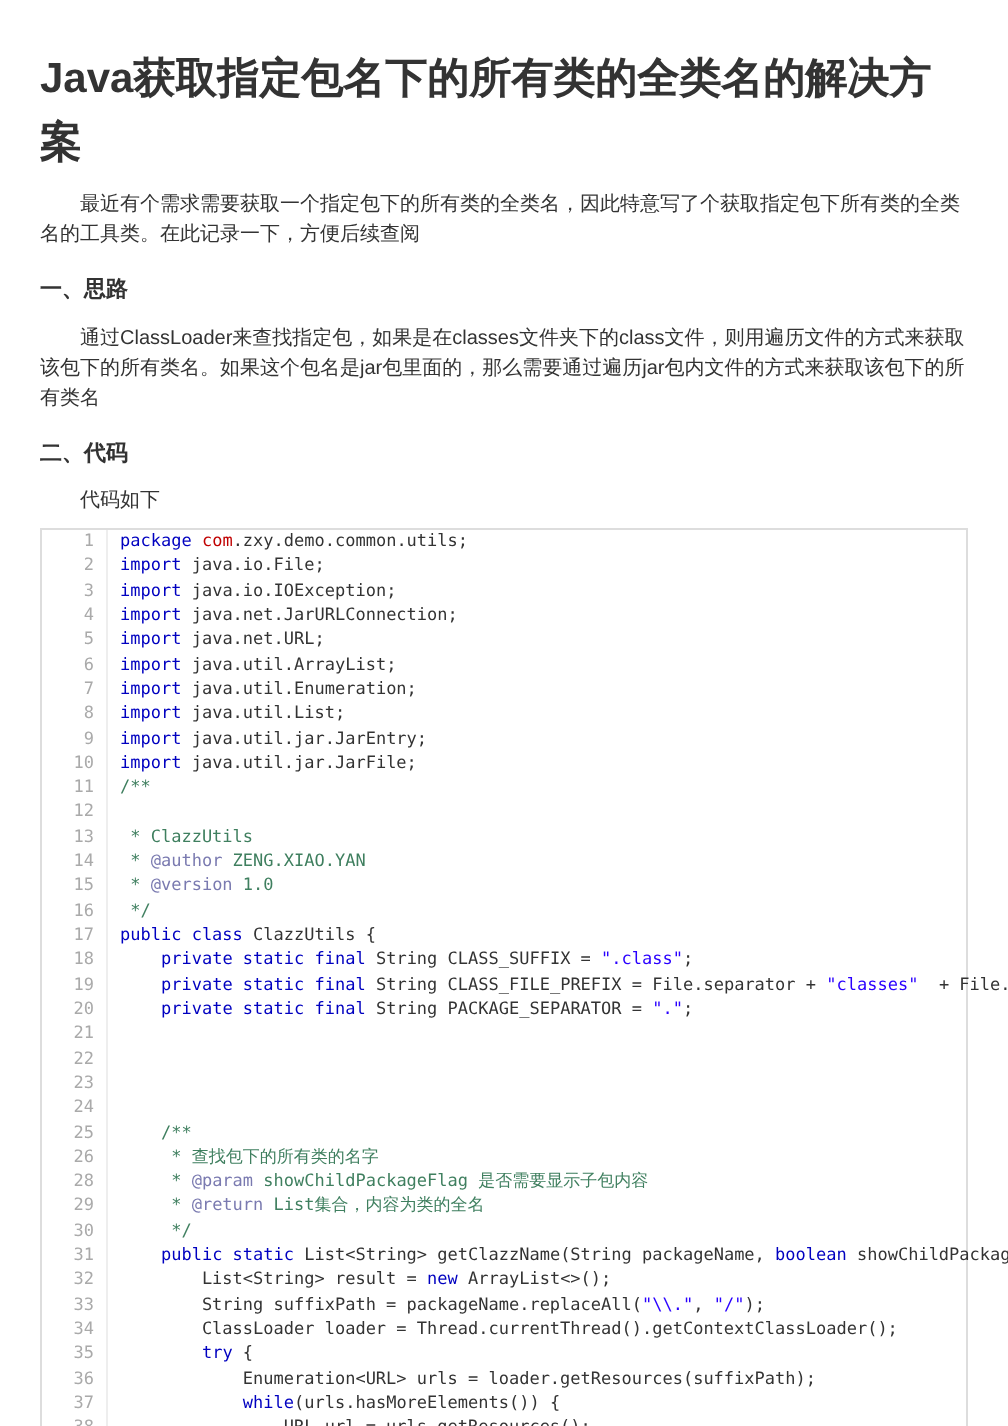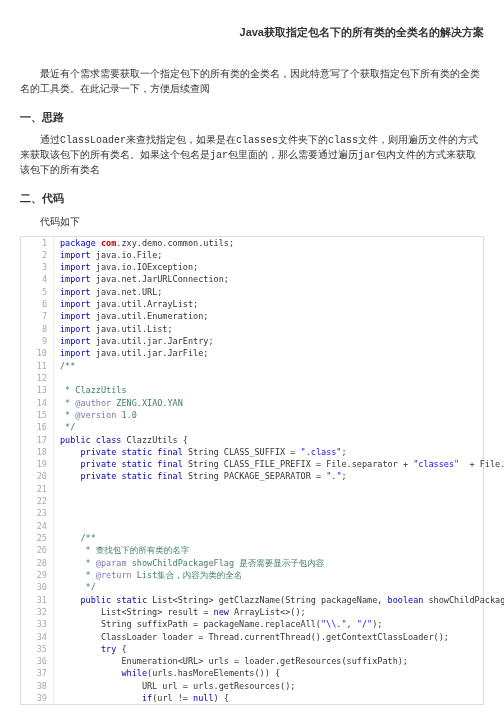--- a/index.html
+++ b/index.html
@@ -6,39 +6,38 @@
     font-family: "Microsoft YaHei", Arial, sans-serif;
     margin: 0;
     padding: 20px;
     width: 504px;
     box-sizing: border-box;
     font-size: 10px;
     color: #333;
     line-height: 1.5;
   }
   h1 {
-    text-align: right;
-    font-size: 11px;
+    text-align: left;
+    font-size: 21px;
     font-weight: bold;
-    margin: 4px 0 26px;
+    margin: 4px 0 8px;
   }
   .intro {
     margin: 8px 0;
   }
   h2 {
     font-size: 11px;
     font-weight: bold;
     margin: 12px 0 8px;
   }
   .para {
     margin: 6px 0;
   }
   .indent {
     text-indent: 2em;
-    font-family: Liberation Mono, monospace;
   }
   .code-wrap {
     border: 1px solid #ddd;
     margin-top: 6px;
   }
   .line {
     display: flex;
     font-family: Consolas, monospace;
     font-size: 8.5px;
     line-height: 1.45;
@@ -54,21 +53,21 @@
     user-select: none;
   }
   .src {
     padding-left: 6px;
     flex: 1;
   }
   .kw { color: #0000c0; }
   .cmt { color: #3f7f5f; }
   .doc-tag { color: #7a7ab0; }
   .str { color: #2a00ff; }
-  .highlight { color: #c00000; font-weight: bold; }
+  .highlight { color: #c00000; }
 </style>
 </head>
 <body>
 
 <h1>Java获取指定包名下的所有类的全类名的解决方案</h1>
 
 <p class="intro indent">最近有个需求需要获取一个指定包下的所有类的全类名，因此特意写了个获取指定包下所有类的全类名的工具类。在此记录一下，方便后续查阅</p>
 
 <h2>一、思路</h2>
 

